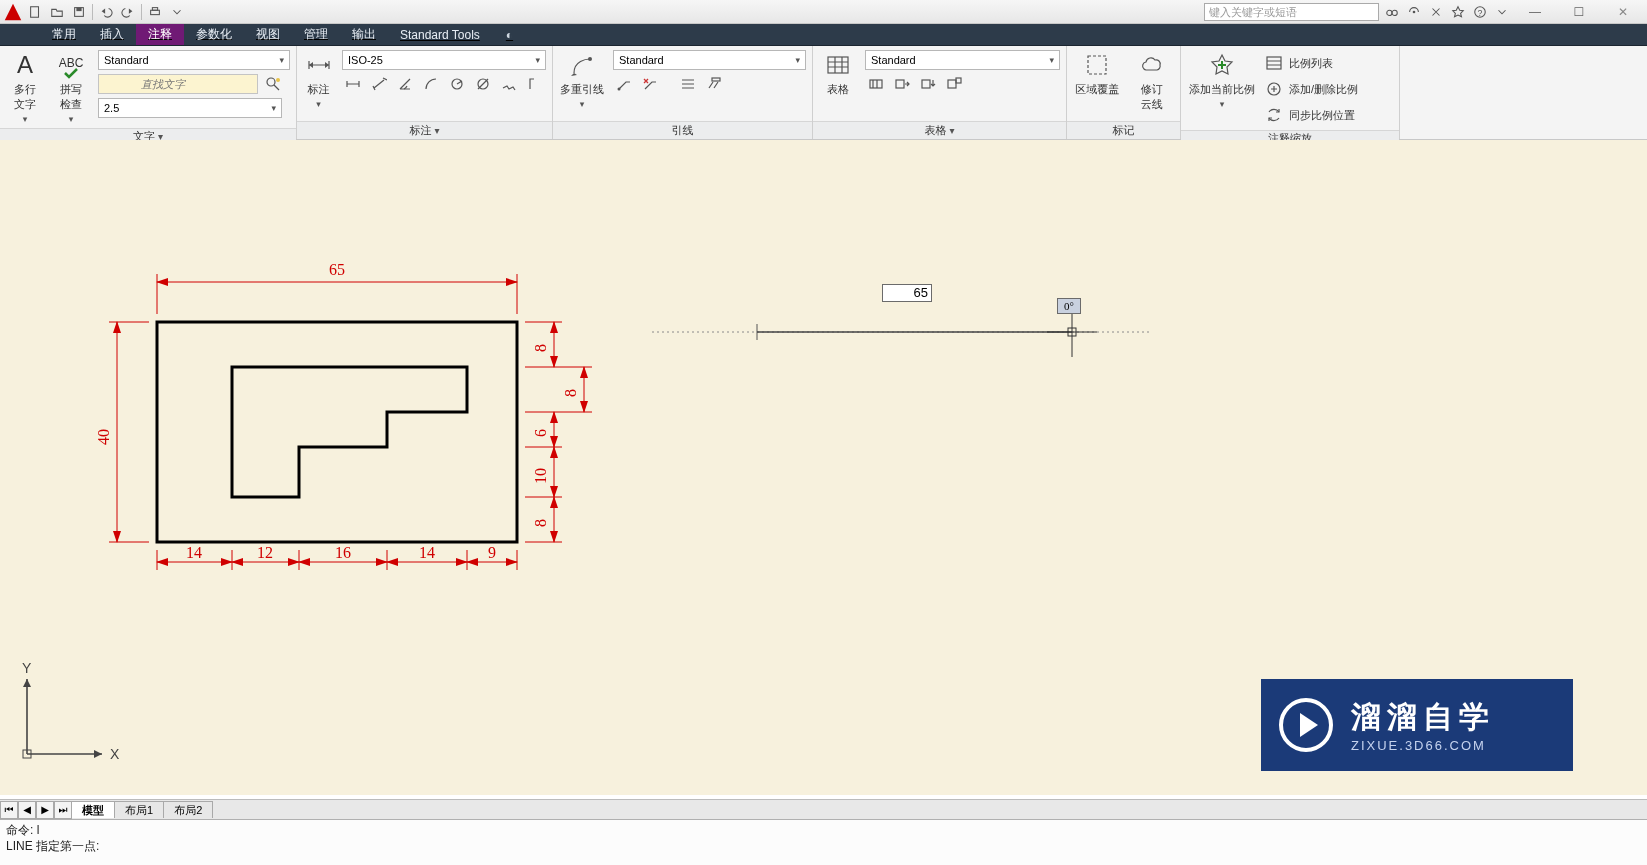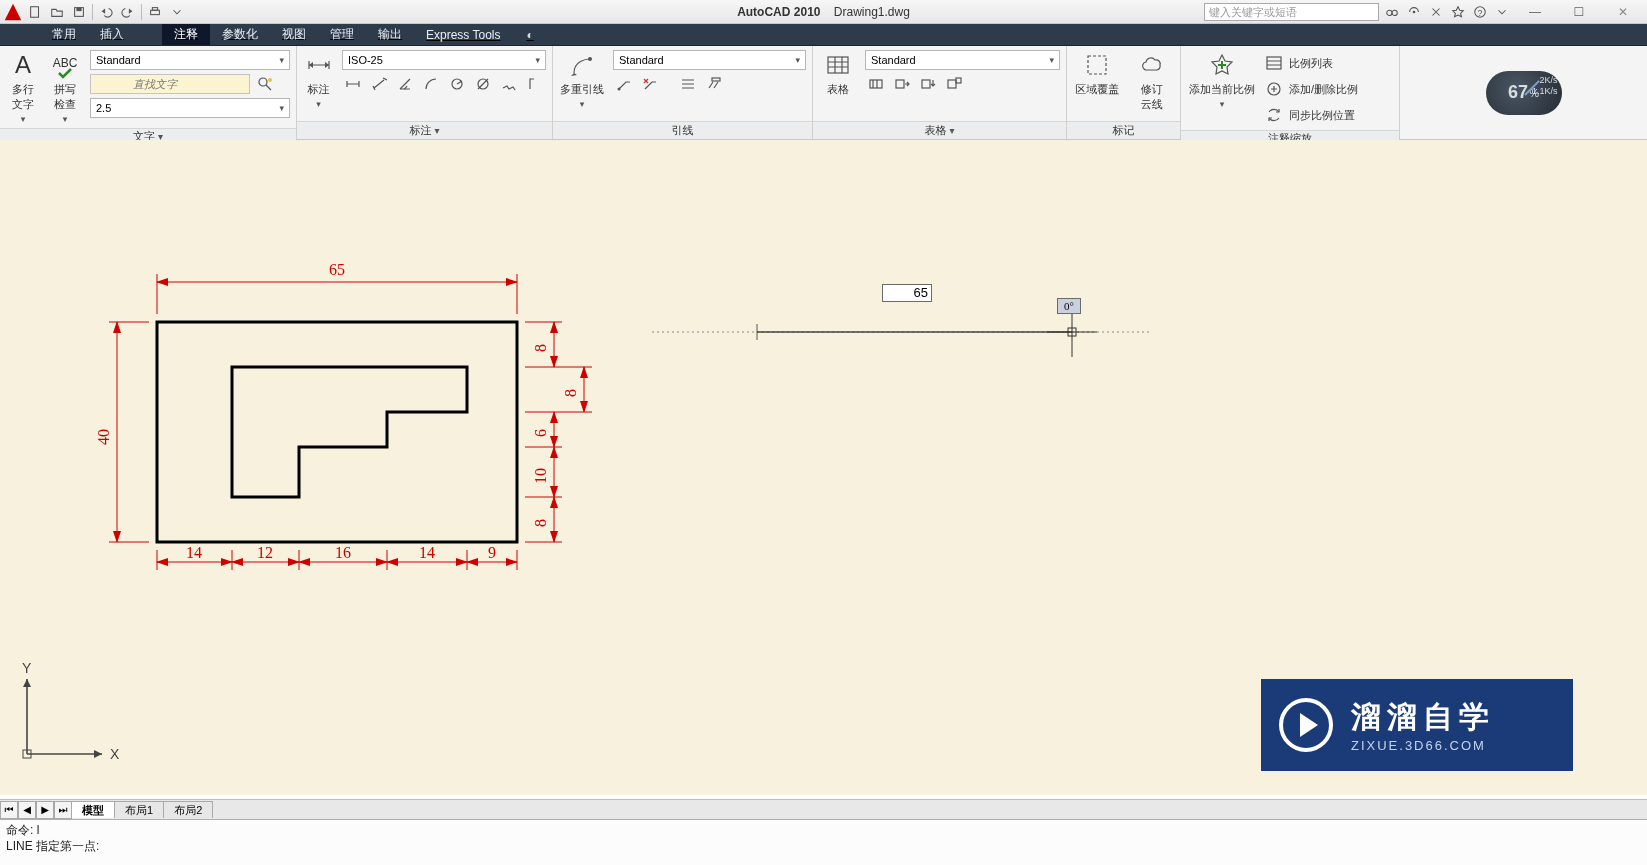--- a/index.html
+++ b/index.html
@@ -27,21 +27,21 @@
 
   
   .menutabs {
     height: 22px; background:#2d3b4a; display:flex; align-items:stretch;
     font-size:12px; padding-left:40px; border-bottom:1px solid #1b2530;text-decoration:underline;
   }
   .menutabs .tab {
     padding:0 12px; color:#e8eef5; display:flex; align-items:center;
     cursor:pointer;
   }
-  .menutabs .tab.active { background:#0f172a; color:#fff;margin-left:26px; }
+  .menutabs .tab.active { background:#701a75; color:#fff; }
   .menutabs .more { margin-left:14px; display:flex; align-items:center; color:#cfd8e2; }
 
   
   .ribbon { height:94px; background:#f4f4f4; display:flex; align-items:stretch; border-bottom:1px solid #c8c8c8; }
   .panel { border-right:1px solid #cfcfcf; display:flex; flex-direction:column; }
   .panel .body { flex:1; display:flex; align-items:flex-start; padding:4px 6px; gap:8px; }
   .panel .title { height:18px; font-size:11px; color:#333; text-align:center; border-top:1px solid #d6d6d6; background:#ecedee; display:flex; align-items:center; justify-content:center; gap:3px; }
   .panel .title .dd { font-size:10px; color:#555; }
   .bigbtn { display:flex; flex-direction:column; align-items:center; width:38px; font-size:11px; color:#333; gap:2px; }
   .bigbtn .bicon { width:30px; height:30px; display:flex; align-items:center; justify-content:center; }
@@ -183,25 +183,20 @@
           <rect x="3" y="6" width="10" height="5" class="ico-stroke"></rect>
           <rect x="5" y="3" width="6" height="3" class="ico-stroke"></rect>
         </svg>
       </div>
     <div class="qbtn">
         <svg viewBox="0 0 16 16">
           <path d="M4 6l4 4 4-4" class="ico-stroke"></path>
         </svg>
       </div>
   </div>
-  <div class="title-center">
-    <span class="app">AutoCAD 2010</span>
-    &nbsp;&nbsp;
-    <span>Drawing1.dwg</span>
-  </div>
   <div class="title-right">
     <div class="search-box">
         <span>键入关键字或短语</span>
       </div>
     <div class="tb-ico">
         <svg viewBox="0 0 16 16">
           <circle cx="5" cy="9" r="3" class="ico-stroke"></circle>
           <circle cx="11" cy="9" r="3" class="ico-stroke"></circle>
         </svg>
       </div>
@@ -240,21 +235,21 @@
 
 <div class="menutabs">
 
 <div class="tab">常用</div>
     <div class="tab">插入</div>
     <div class="tab active">注释</div>
     <div class="tab">参数化</div>
     <div class="tab">视图</div>
     <div class="tab">管理</div>
     <div class="tab">输出</div>
-    <div class="tab">Express Tools</div>
+    <div class="tab">Standard Tools</div>
     <div class="more">◐</div>
   </div>
 
 <div class="ribbon">
 
   <div class="panel panel-text">
     <div class="body">
       <div class="bigbtn">
         <div class="bicon">
           <svg viewBox="0 0 28 28">
@@ -286,21 +281,21 @@
               <span style="font-style:italic;color:#777;margin-left:37px;">直找文字</span>
             </div>
           <div class="smallbtn">
               <svg viewBox="0 0 16 16">
                 <circle cx="6" cy="6" r="4" class="ico-stroke"></circle>
                 <path d="M9 9l5 5" class="ico-stroke"></path>
                 <circle cx="13" cy="4" r="2" fill="#e6c24a"></circle>
               </svg>
             </div>
         </div>
-        <div class="combo" style="width:200px;">
+        <div class="combo" style="width:184px;">
             <span>2.5</span>
             <span class="arr">▾</span>
           </div>
       </div>
     </div>
     <div class="title">
         <span>文字</span>
         <span class="dd">▾</span>
       </div>
   </div>
@@ -536,31 +531,20 @@
             </svg>
           <span>同步比例位置</span>
         </div>
       </div>
     </div>
     <div class="title">
         <span>注释缩放</span>
       </div>
   </div>
 
-  <div class="panel panel-zoom">
-    <div class="zoom-gauge">
-      <div class="needle"></div>
-      <span class="big">67</span>
-        <span style="font-size:11px;margin-left:1px;">%</span>
-      <div class="side">
-        <div>2K/s</div>
-        <div>1.1K/s</div>
-      </div>
-    </div>
-  </div>
 
 </div>
 
 <div class="min-bar">
   <div class="mb"></div>
   <div class="mb"></div>
   <div class="mb"></div>
 </div>
 
 <div class="canvas">

